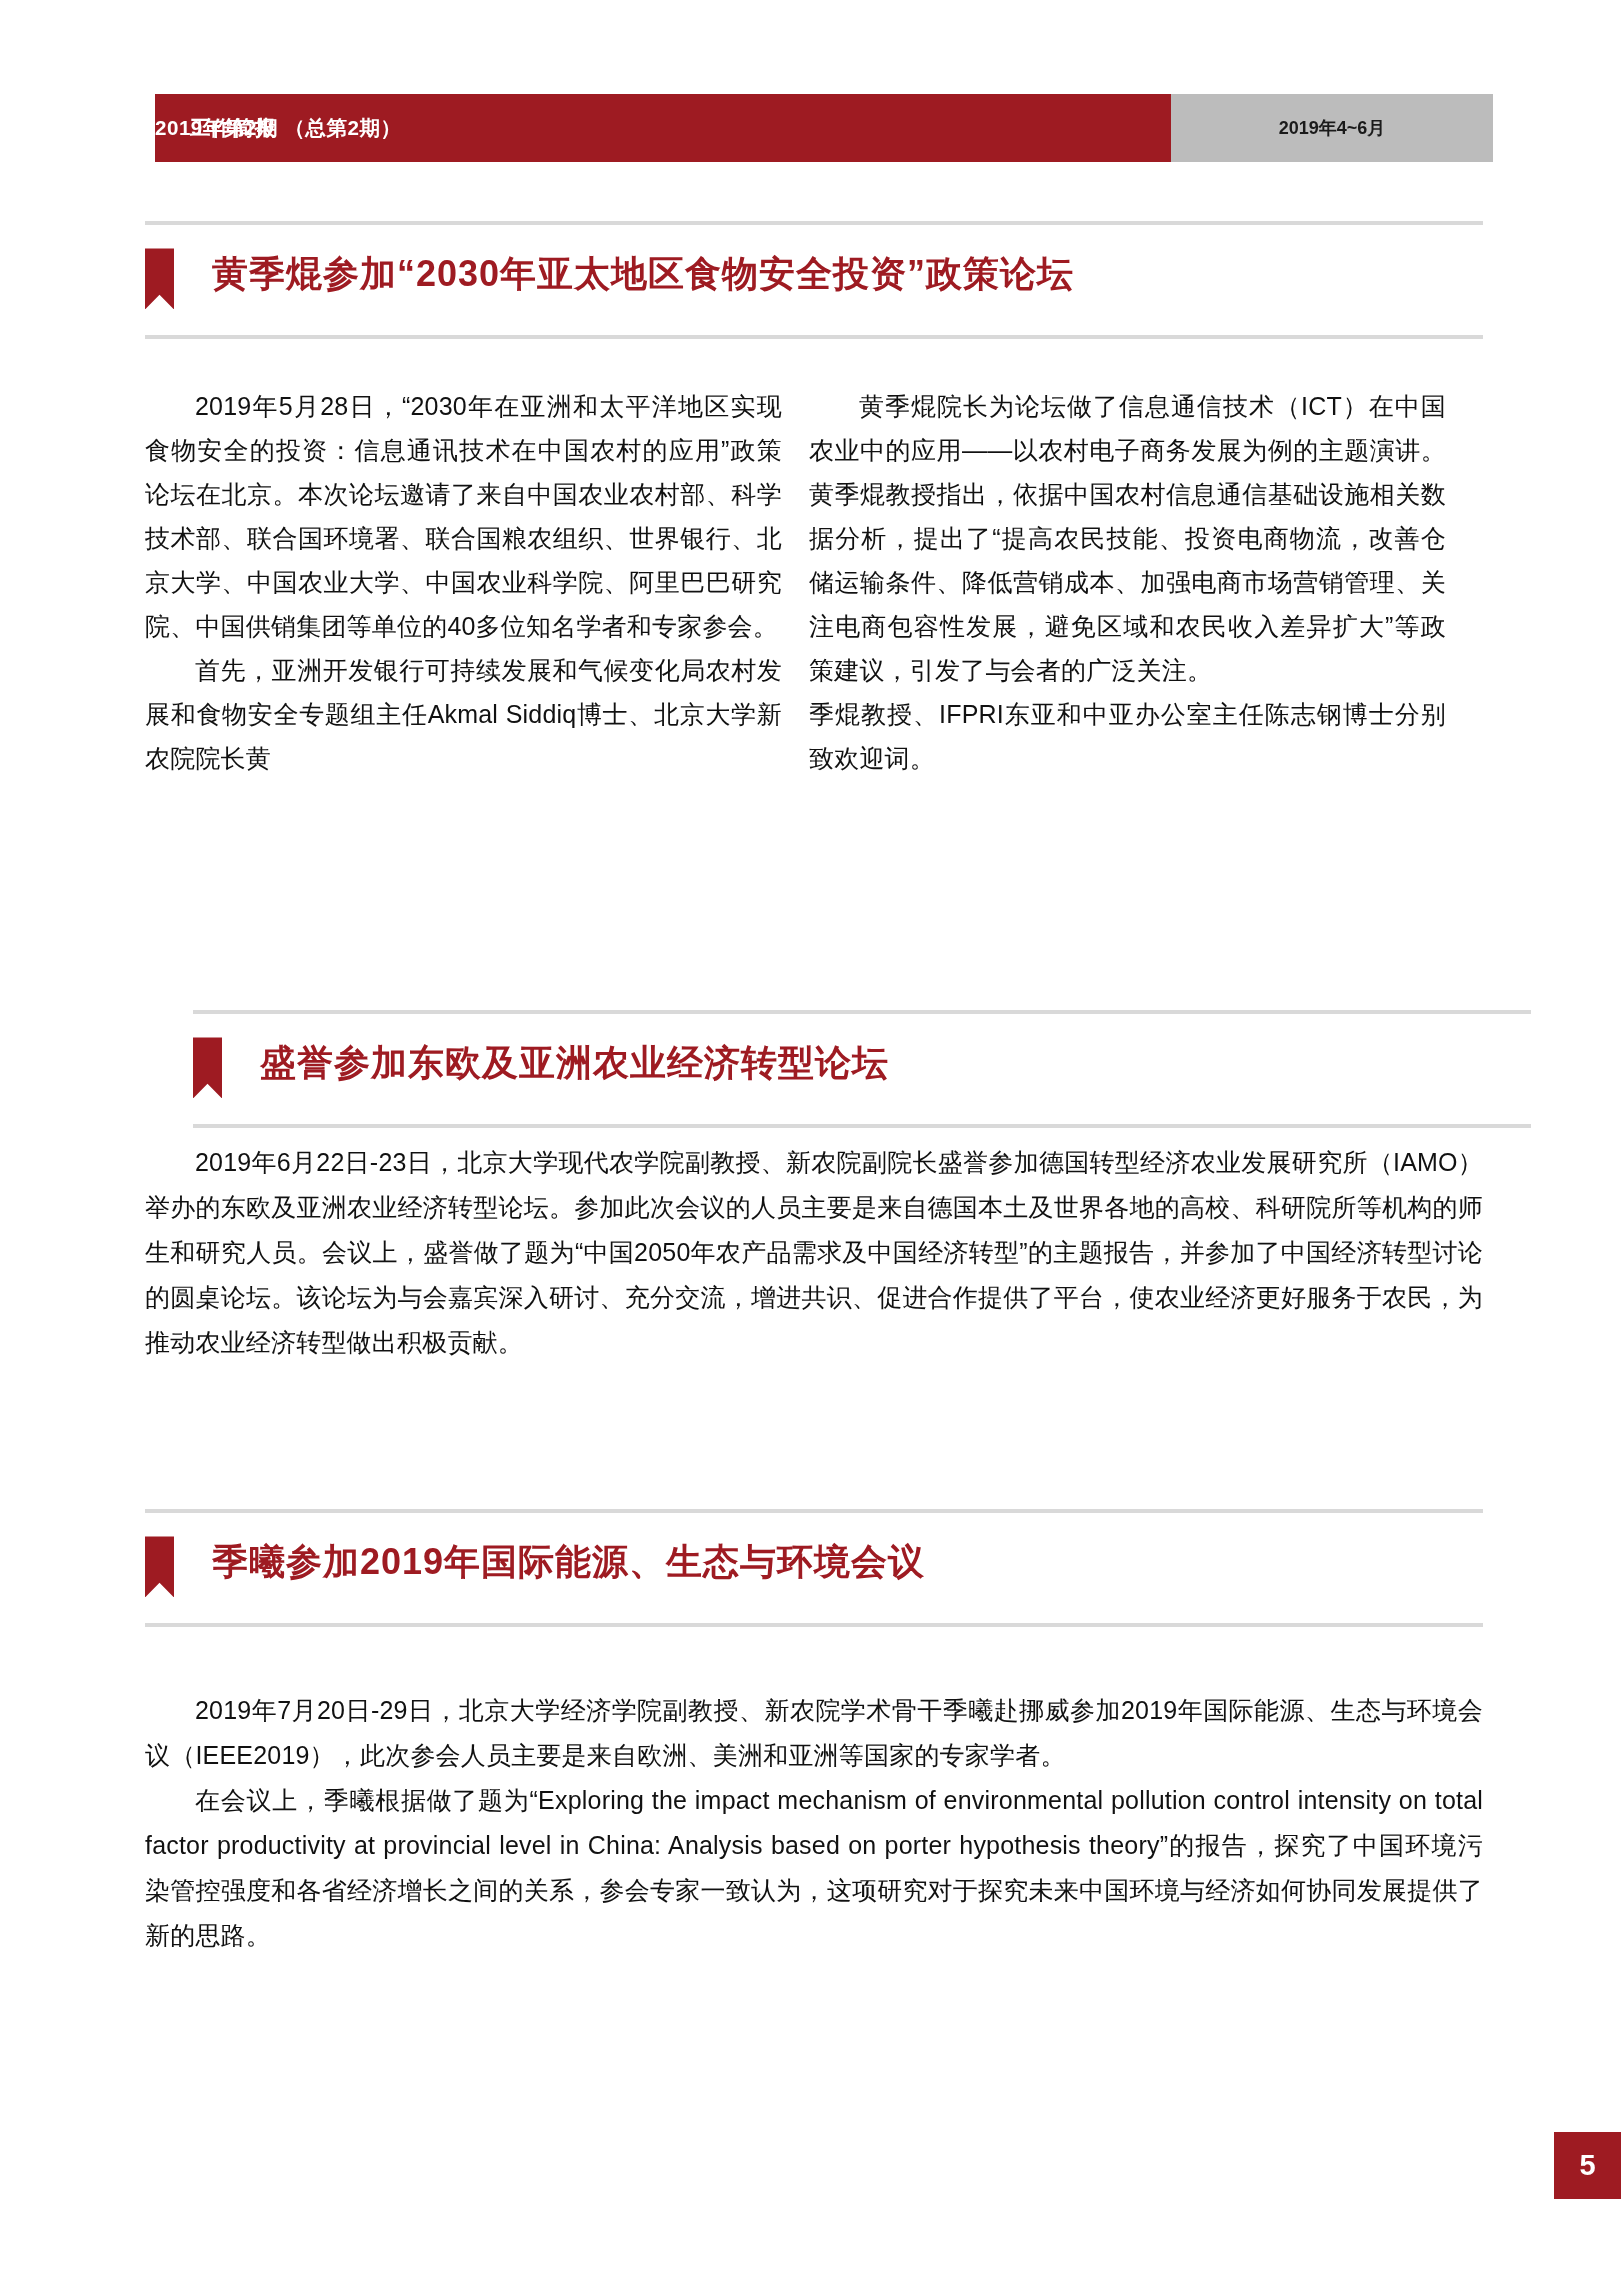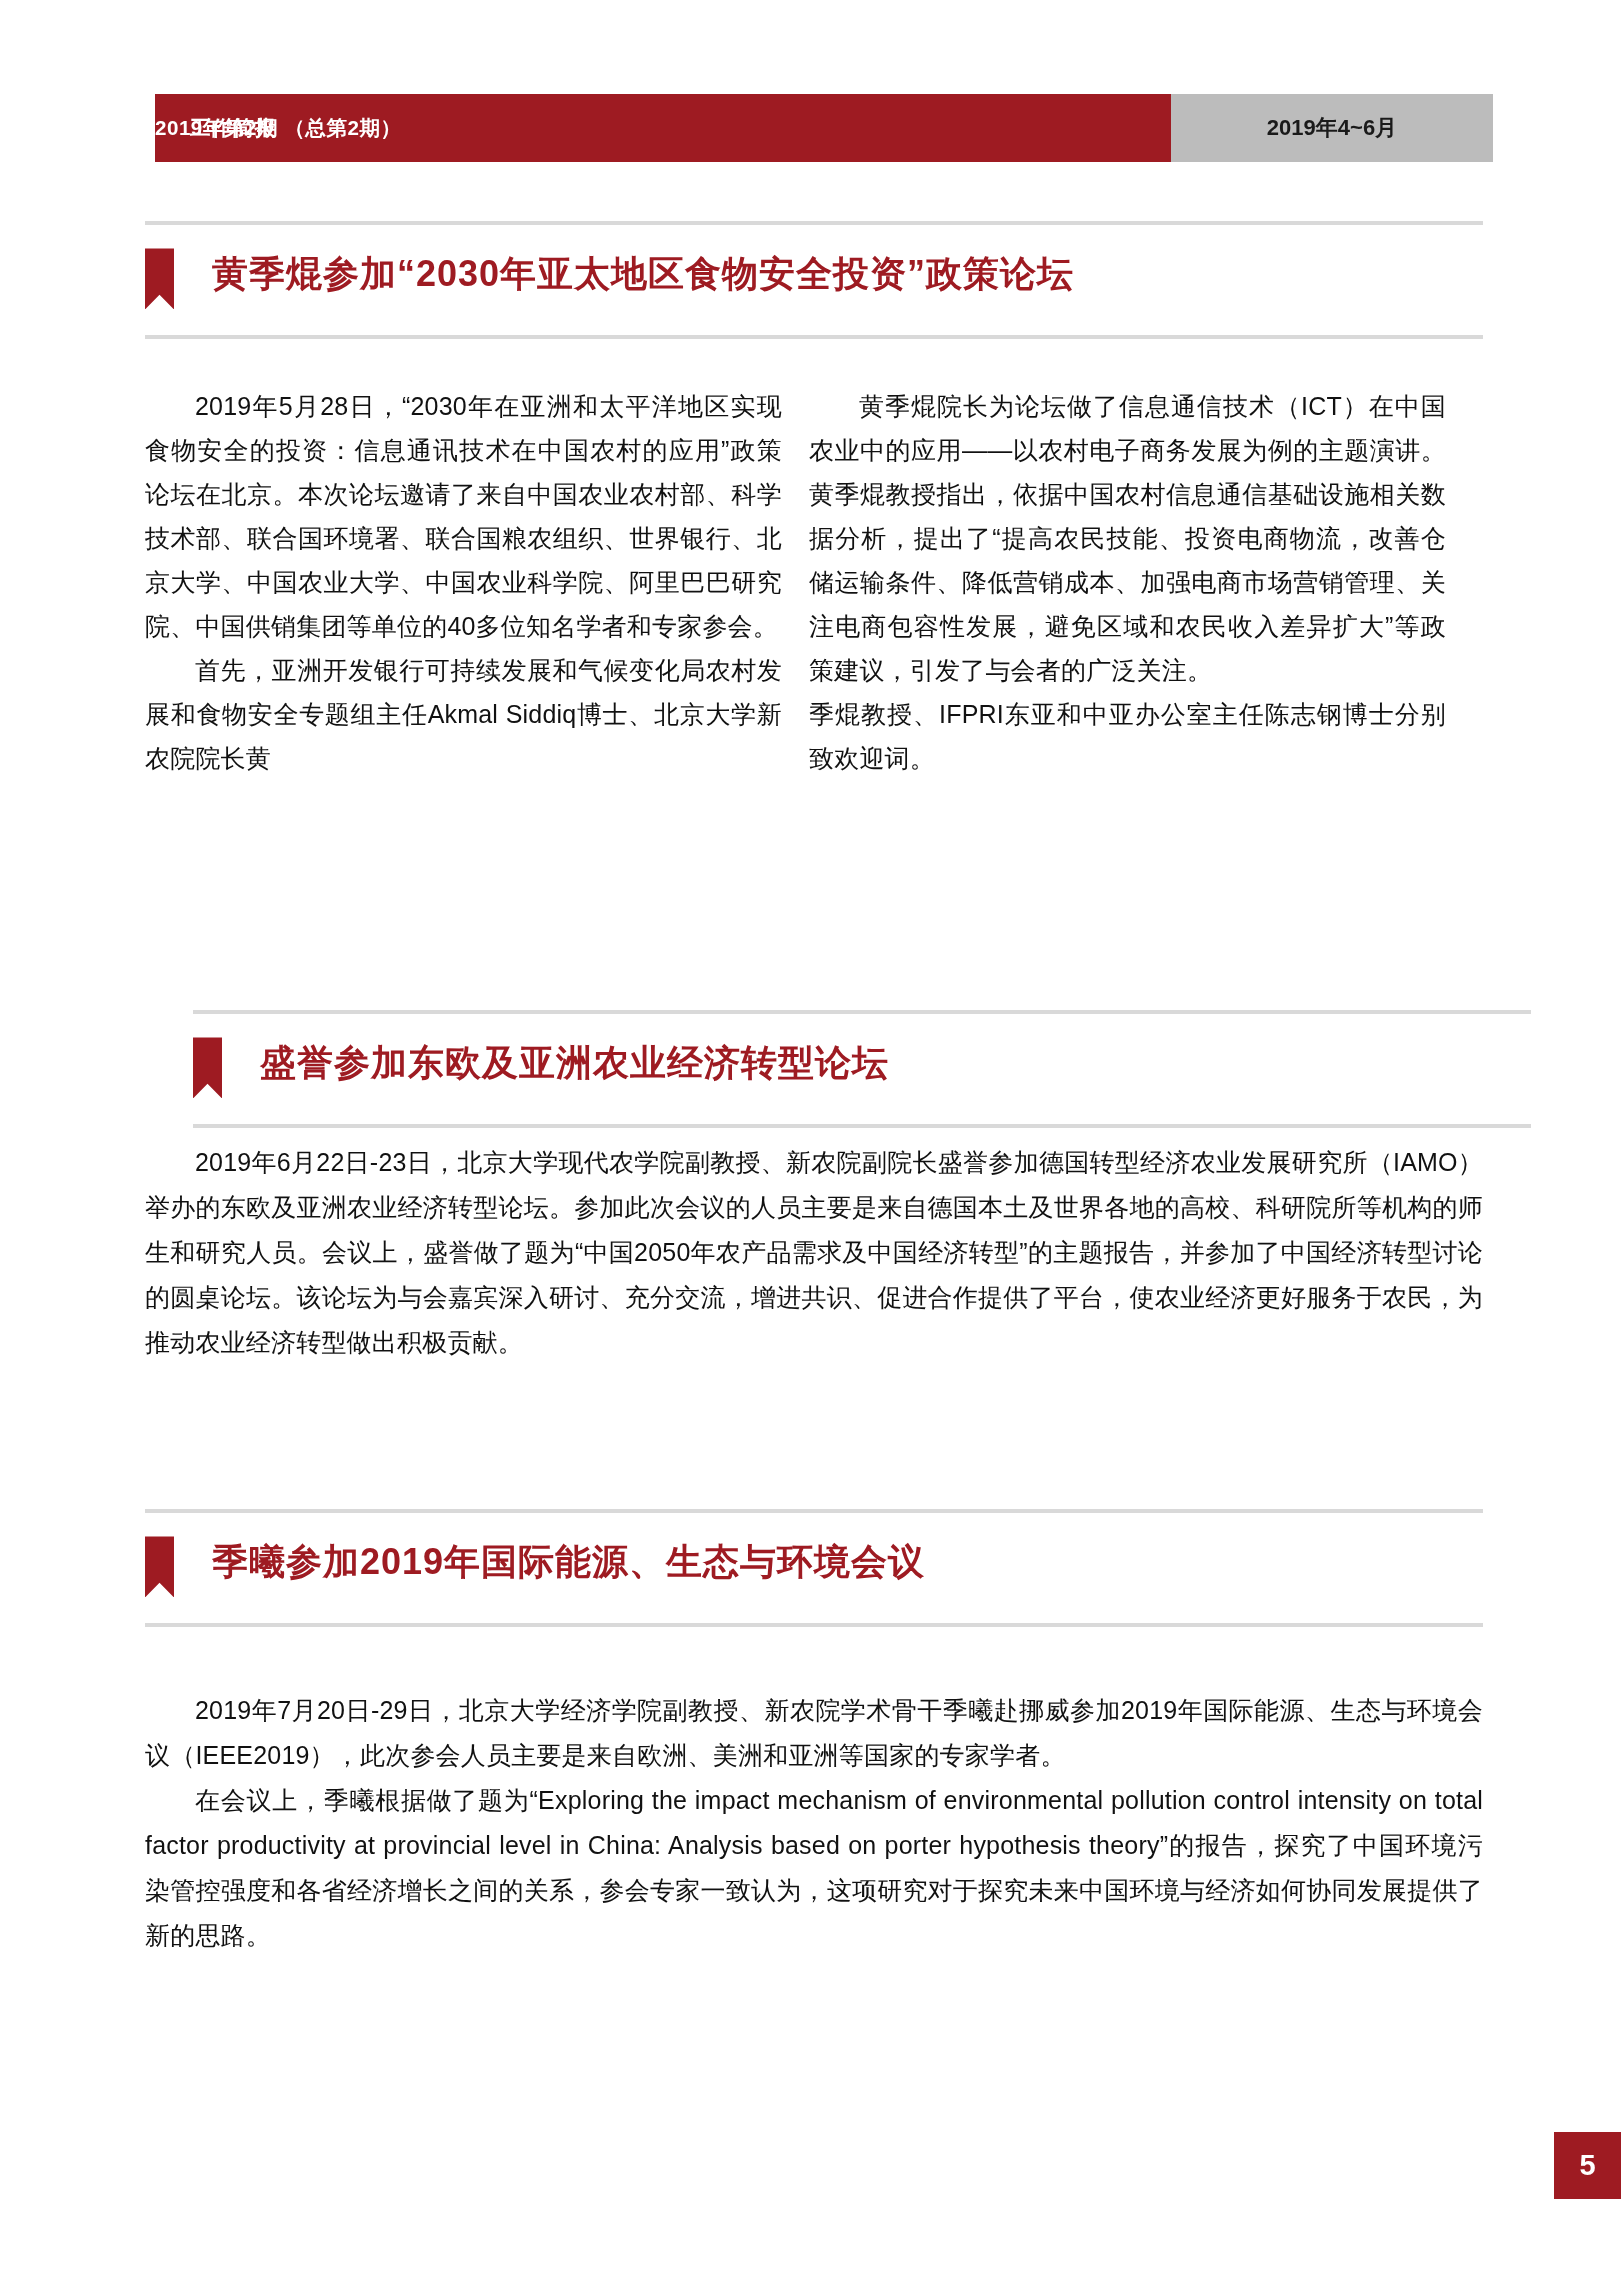--- a/index.html
+++ b/index.html
@@ -54,21 +54,21 @@
     font-weight: bold;
     letter-spacing: 0.5px;
   }
   .header-right {
     background: #bcbcbc;
     color: #1a1a1a;
     flex: 1 1 auto;
     display: flex;
     align-items: center;
     justify-content: center;
-    font-size: 22px;
+    font-size: 18px;
     font-weight: bold;
   }
 
   
   .section { position: absolute; }
 
   .sec-head {
     position: relative;
     height: 118px;
   }

